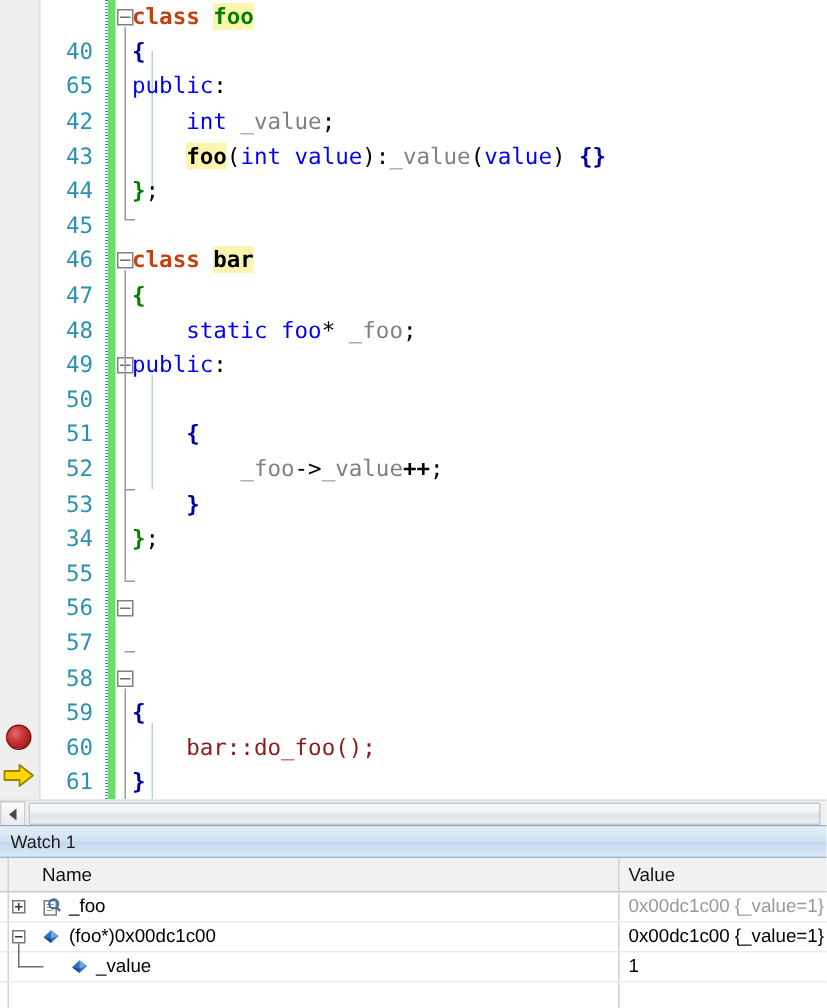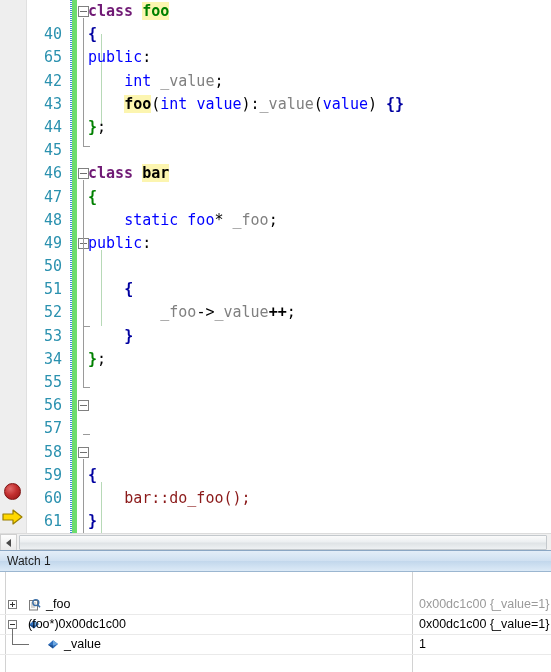--- a/index.html
+++ b/index.html
@@ -40,21 +40,21 @@
     background:#6ddc6d;
   }
   .codetext{
     position:absolute;left:88px;top:0;
     font-family:"DejaVu Sans Mono","Liberation Mono",monospace;
     font-size:15px;color:#000000;
   }
 
   
   .kw{color:#0000ff;}
-  .kw-class{color:#701a75;font-weight:bold;}
+  .kw-class{color:#c2410c;font-weight:bold;}
   .memvar{color:#808080;}
   .call{color:#8b1a1a;}
   .num{color:#000000;}
   .punc{color:#000000;}
   .brace{color:#0000a0;font-weight:bold;}
   .hl{background:#fcf5b0;font-weight:bold;color:#000000;}
   .hl-green{background:#fcf5b0;font-weight:bold;color:#008000;}
 
   
   .obox{
@@ -313,20 +313,24 @@
   </div>
   <div class="sb-thumb"></div>
 </div>
 
 <div id="watch">
 
   <div class="w-title">
     <span>Watch 1</span>
   </div>
 
+  <div class="w-head">
+    <span class="hcell" style="left:28px;">Name</span>
+    <span class="hcell" style="left:419px;">Value</span>
+  </div>
 
   <div class="hsep" style="left:5px;"></div>
   <div class="hsep" style="left:412px;"></div>
 
   <div class="w-rows">
 
     <div class="wrow">
       <div class="expander" style="left:8px;">
           <b></b>
           <i></i>
@@ -349,21 +353,21 @@
       <div class="expander" style="left:8px;">
           <b></b>
         </div>
       <div class="ico" style="left:27px;">
         <svg width="14" height="14" viewBox="0 0 14 14">
           <path d="M7 2.2 L12 6 L7 10.6 L2 6.8 Z" fill="#2e6fbe"></path>
           <path d="M7 2.2 L12 6 L7 7.6 Z" fill="#6fa8e0"></path>
           <path d="M2 6.8 L7 7.6 L7 10.6 Z" fill="#1d4e8c"></path>
         </svg>
       </div>
-      <span class="wname" style="left:28px;">(foo*)0x00dc1c00</span>
+      <span class="wname" style="left:46px;">(foo*)0x00dc1c00</span>
       <span class="wval">0x00dc1c00 {_value=1}</span>
     </div>
 
     <div class="wrow">
       <div class="treeline-v" style="left:12px;top:-6px;height:16px;"></div>
       <div class="treeline-h" style="left:12px;top:9px;width:17px;"></div>
       <div class="ico" style="left:46px;">
         <svg width="14" height="14" viewBox="0 0 14 14">
           <path d="M7 2.2 L12 6 L7 10.6 L2 6.8 Z" fill="#2e6fbe"></path>
           <path d="M7 2.2 L12 6 L7 7.6 Z" fill="#6fa8e0"></path>

